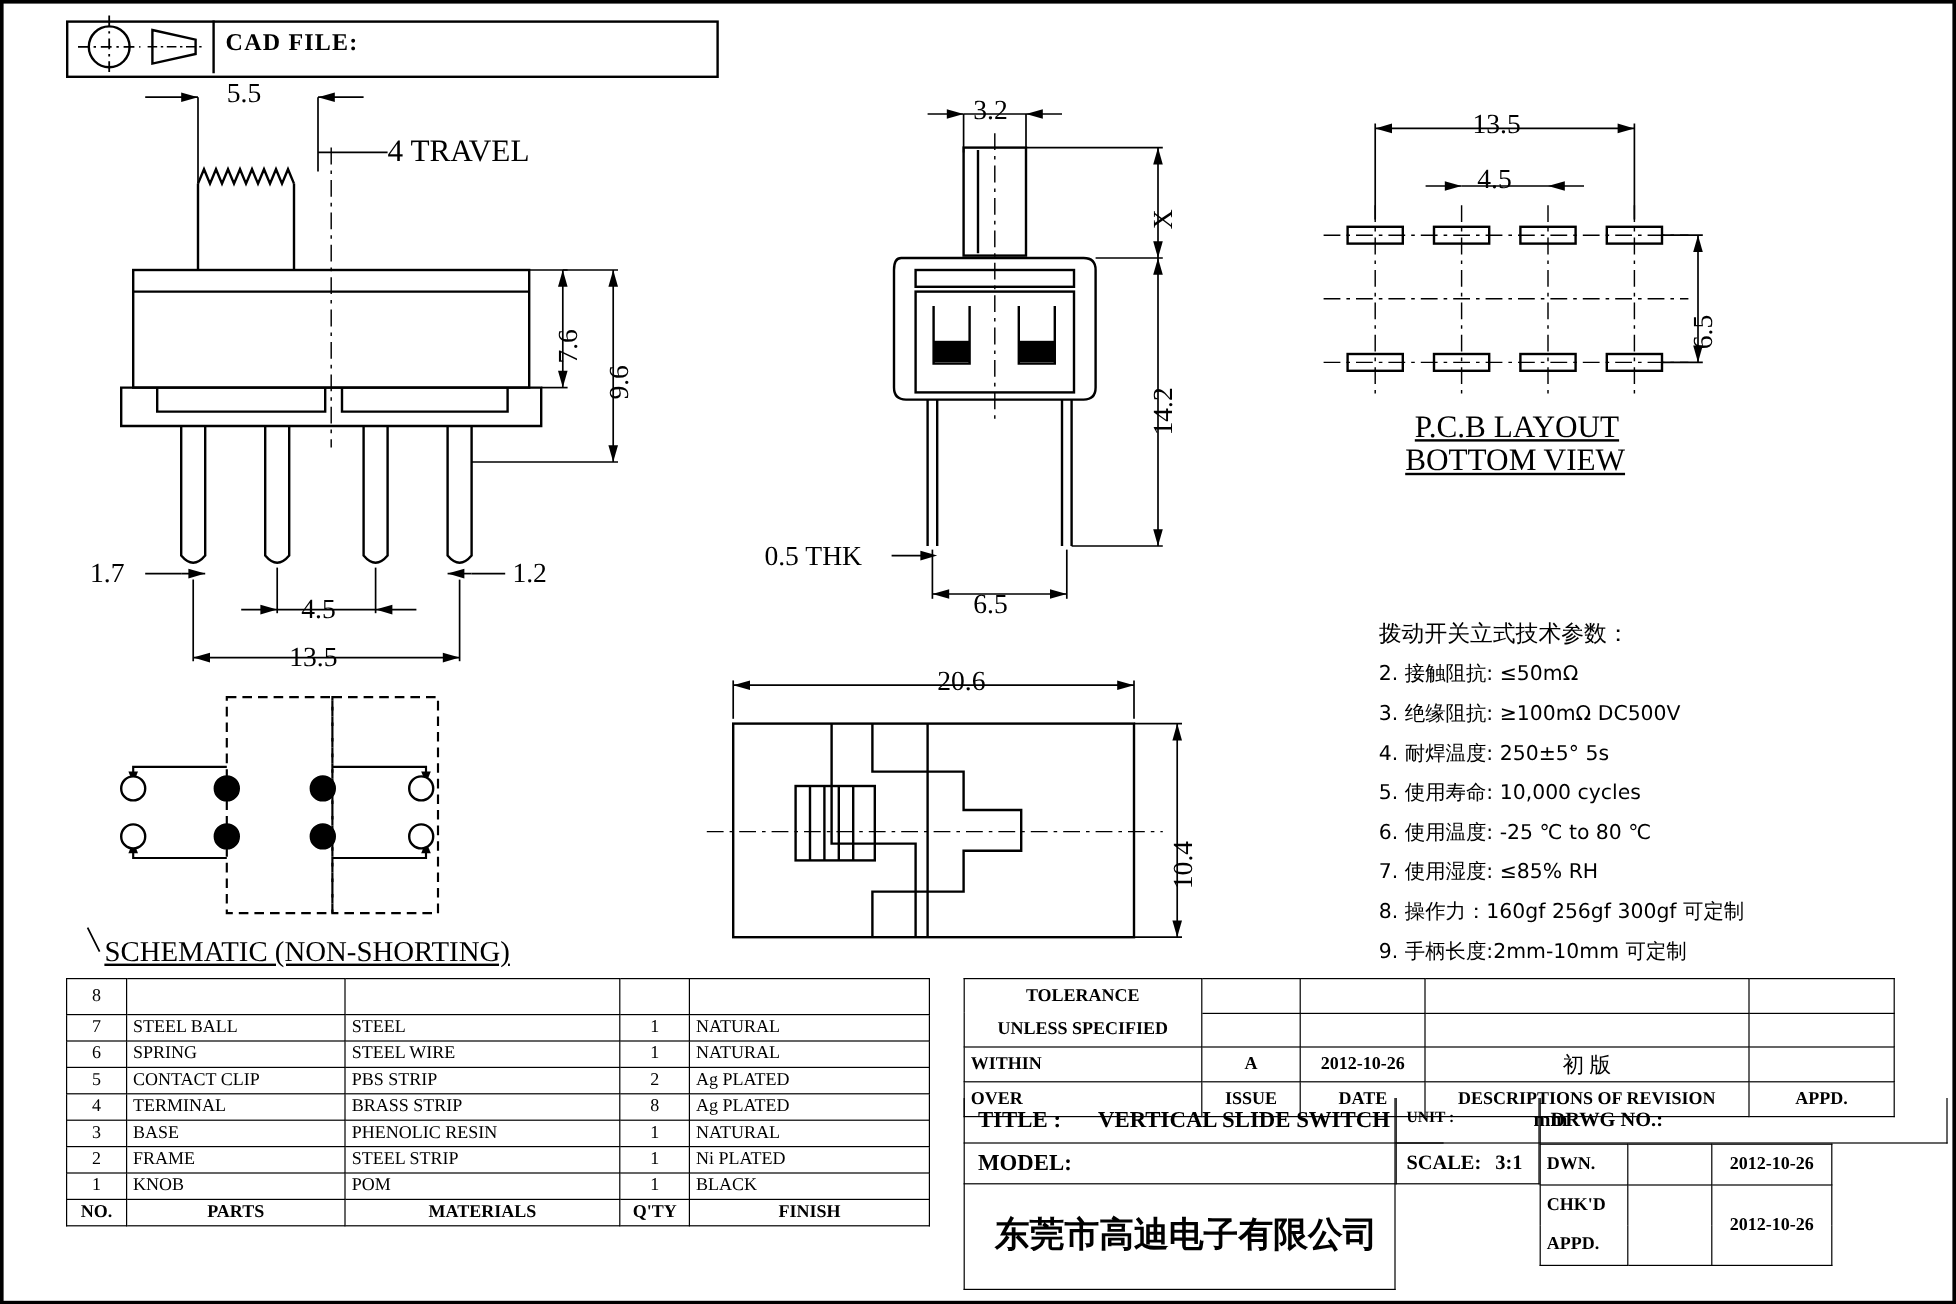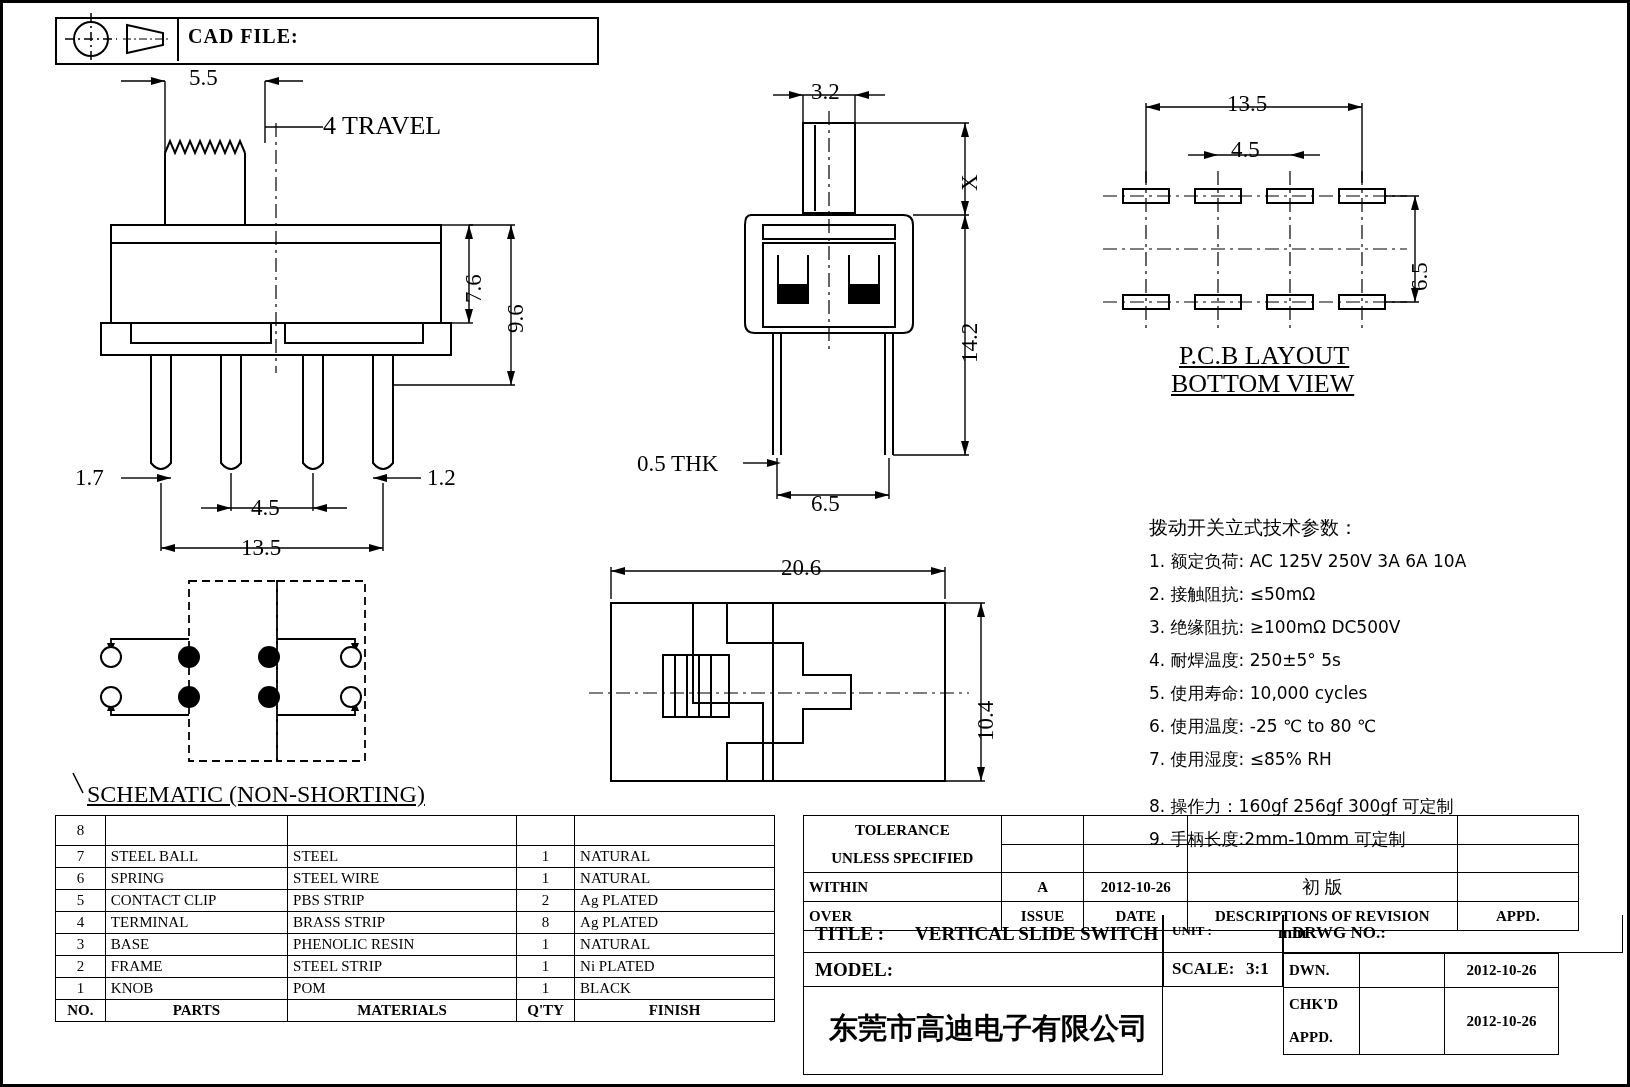--- a/index.html
+++ b/index.html
@@ -306,27 +306,26 @@
     <circle cx="266" cy="654" r="10" fill="#000" stroke="#000" stroke-width="2"></circle>
     <circle cx="266" cy="694" r="10" fill="#000" stroke="#000" stroke-width="2"></circle>
     <circle cx="348" cy="654" r="10" fill="#fff" stroke="#000" stroke-width="2"></circle>
     <circle cx="348" cy="694" r="10" fill="#fff" stroke="#000" stroke-width="2"></circle>
     <line x1="70" y1="770" x2="80" y2="790" stroke="#000" stroke-width="1.5"></line>
   </svg>
   <div class="lbl ttl underline" style="left:84px;top:778px;font-size:24px;">SCHEMATIC (NON-SHORTING)</div>
 
   <div class="abs" style="left:1146px;top:512px;width:470px;">
     <div class="cn" style="font-size:19px;margin-bottom:9px;">拨动开关立式技术参数：</div>
-    <div class="cn" style="margin-bottom:10px;">1.  额定负荷: AC 125V 250V   3A   6A   10A</div>
     <div class="cn" style="margin-bottom:10px;">2.  接触阻抗: ≤50mΩ</div>
     <div class="cn" style="margin-bottom:10px;">3.  绝缘阻抗: ≥100mΩ  DC500V</div>
     <div class="cn" style="margin-bottom:10px;">4.  耐焊温度: 250±5°  5s</div>
     <div class="cn" style="margin-bottom:10px;">5.  使用寿命: 10,000 cycles</div>
     <div class="cn" style="margin-bottom:10px;">6.  使用温度: -25 ℃ to 80 ℃</div>
-    <div class="cn" style="margin-bottom:24px;">7.  使用湿度: ≤85% RH</div>
+    <div class="cn" style="margin-bottom:10px;">7.  使用湿度: ≤85% RH</div>
     <div class="cn" style="margin-bottom:10px;">8.  操作力：160gf   256gf   300gf  可定制</div>
     <div class="cn" style="margin-bottom:4px;">9.  手柄长度:2mm-10mm  可定制</div>
   </div>
 
   <table class="bom" style="position:absolute;left:52px;top:812px;width:720px;">
     <tbody>
         <tr>
       <td class="ctr" style="width:40px;height:25px;">8</td>
       <td style="width:180px;"></td>
       <td style="width:230px;"></td>
@@ -445,21 +444,21 @@
   <div class="abs" style="left:1160px;top:950px;width:120px;height:34px;border:1.5px solid #000;border-top:none;box-sizing:border-box;">
     <span class="lbl bold" style="left:8px;top:6px;font-size:17px;">SCALE:</span>
     <span class="lbl bold" style="left:82px;top:6px;font-size:17px;">3:1</span>
   </div>
 
   <div class="abs" style="left:1280px;top:912px;width:340px;height:38px;border:1.5px solid #000;border-top:none;box-sizing:border-box;">
     <span class="lbl bold" style="left:8px;top:8px;font-size:17px;">DRWG NO.:</span>
     <span class="lbl" style="left:140px;top:8px;font-size:17px;"></span>
   </div>
 
-  <table class="tb" style="position:absolute;left:1280px;top:950px;width:276px;">
+  <table class="tb" style="position:absolute;left:1280px;top:950px;width:244px;">
     <tbody>
         <tr>
       <td class="bold" style="width:70px;height:29px;">DWN.</td>
       <td style="width:100px;"></td>
       <td class="ctr bold" style="width:126px;">2012-10-26</td>
     </tr>
     <tr>
       <td class="bold" style="height:29px;border-bottom:none;">CHK'D</td>
       <td style="border-bottom:none;"></td>
       <td class="ctr bold" rowspan="2">2012-10-26</td>

